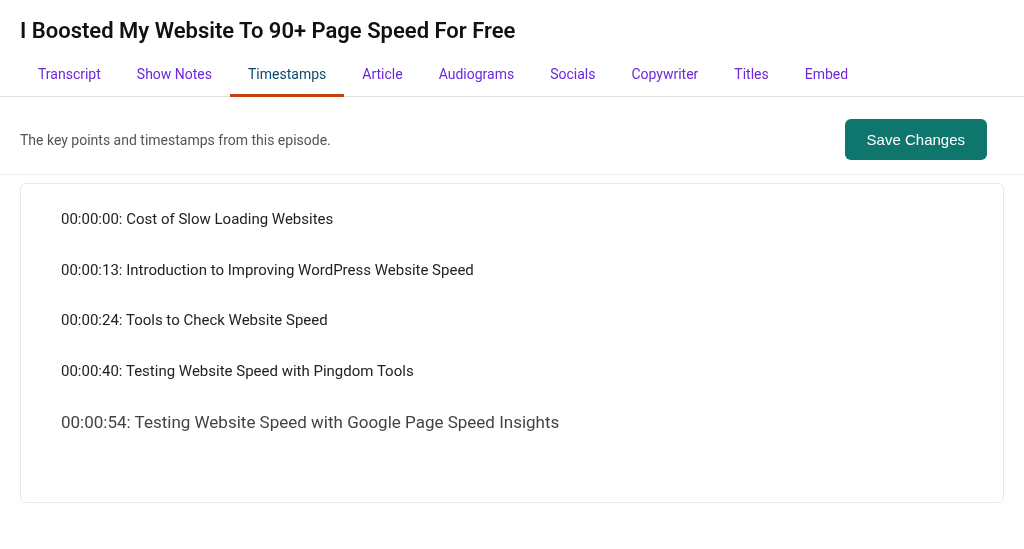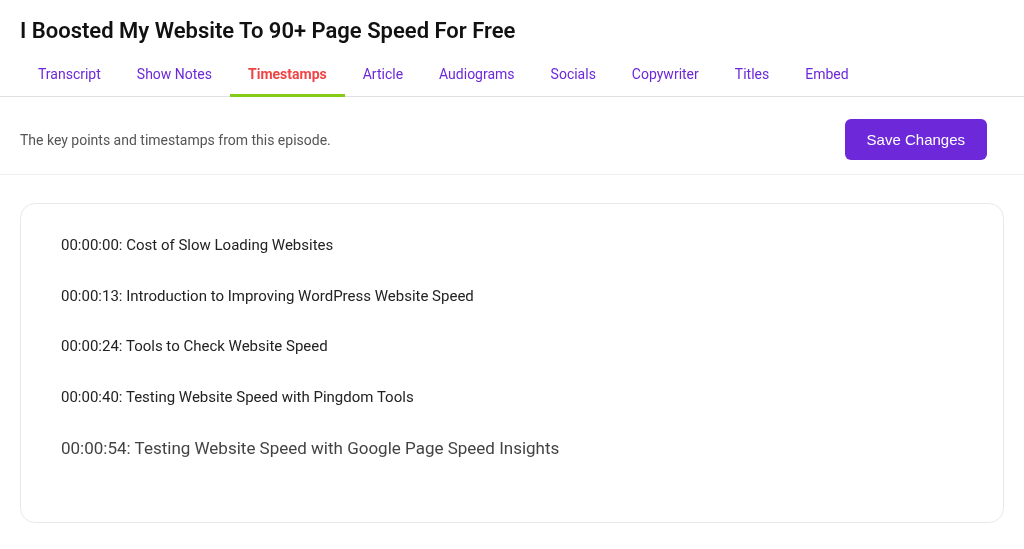--- a/index.html
+++ b/index.html
@@ -32,52 +32,52 @@
       font-size: 14px;
       color: #6d28d9;
       cursor: pointer;
       border-bottom: 3px solid transparent;
       white-space: nowrap;
       user-select: none;
       position: relative;
       bottom: -1px;
     }
     .tab-item.active {
-      color: #ef4444;
-      border-bottom: 3px solid #84cc16;
-      font-weight: 700;
+      color: #0c4a6e;
+      border-bottom: 3px solid #c2410c;
+      font-weight: 400;
     }
     .content-header {
       display: flex;
       align-items: center;
       justify-content: space-between;
       padding: 22px 37px 14px 20px;
       border-bottom: 1px solid #eee;
     }
     .content-description {
       font-size: 14px;
       color: #555;
     }
     .save-button {
-      background: #6d28d9;
+      background: #0f766e;
       color: #fff;
       border: none;
       border-radius: 6px;
       padding: 12px 22px;
       font-size: 15px;
       font-weight: 500;
       cursor: pointer;
       white-space: nowrap;
     }
     .timestamps-container {
-      margin: 28px 20px;
+      margin: 8px 20px;
       border: 1px solid #e8e8e8;
-      border-radius: 15px;
+      border-radius: 5px;
       background: #fff;
-      padding: 30px 40px;
+      padding: 24px 40px;
       min-height: 320px;
       overflow: hidden;
     }
     .timestamp-entry {
       font-size: 15px;
       color: #222;
       margin-bottom: 28px;
       line-height: 1.5;
     }
     .timestamp-entry:last-child {

